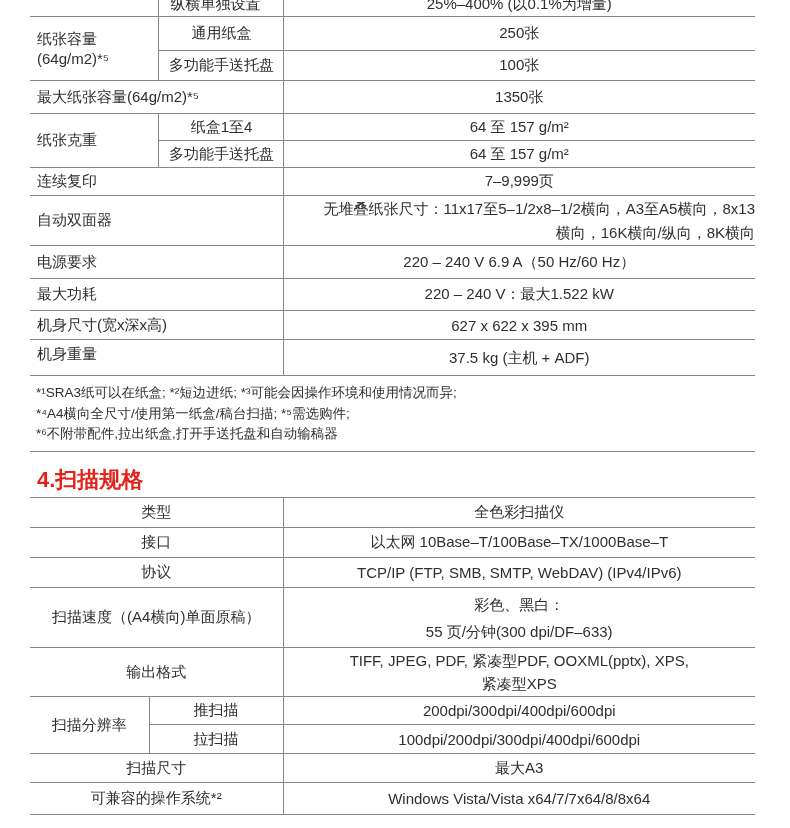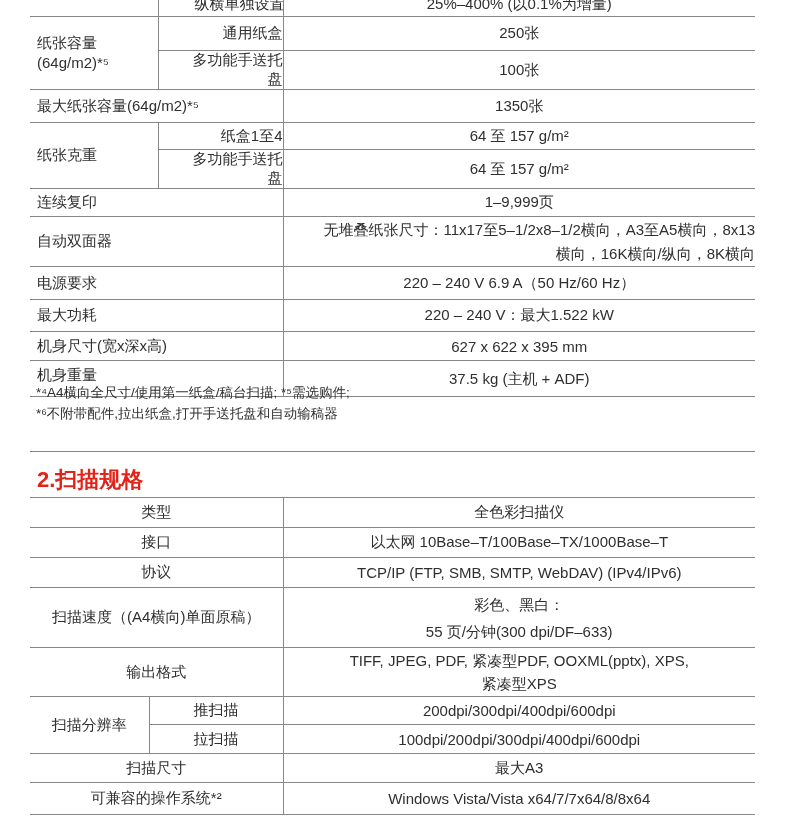--- a/index.html
+++ b/index.html
@@ -12,21 +12,21 @@
   .page{position:relative;width:790px;height:828px;background:#fff;overflow:hidden;}
 
   table{border-collapse:collapse;table-layout:fixed;position:absolute;left:30px;width:725px;font-size:15px;color:var(--text-dark);}
   td{padding:0;vertical-align:middle;text-align:center;border-bottom:1px solid var(--table-line-gray);}
   td.sub,td.val{border-left:1px solid var(--table-line-gray);}
 
   
   .t1{top:0;}
   .t1 col.c1{width:128px;} .t1 col.c2{width:125px;} .t1 col.c3{width:472px;}
   .t1 td.lab{text-align:left;padding-left:7px;}
-  .t1 td.sub{text-align:right;padding-left:26px;}
+  .t1 td.sub{text-align:center;padding-left:2px;}
   .clip{position:relative;height:16px;overflow:hidden;}
   .clip span{position:absolute;bottom:5px;line-height:15px;white-space:nowrap;}
   .clip span.cs{left:10px;}
   .clip span.cv{left:0;right:0;text-align:center;}
   .two20 div{line-height:20px;}
   .two24 div{line-height:24px;white-space:nowrap;text-align:right;}
 
   
   .footnotes{position:absolute;left:36px;top:383px;font-size:13.5px;line-height:20.5px;color:var(--text-dark);}
 
@@ -88,21 +88,21 @@
       <td class="lab" rowspan="2">纸张克重</td>
       <td class="sub">纸盒1至4</td>
       <td class="val">64 至 157 g/m²</td>
     </tr>
     <tr style="height:27px">
       <td class="sub">多功能手送托盘</td>
       <td class="val">64 至 157 g/m²</td>
     </tr>
     <tr style="height:28px">
       <td class="lab" colspan="2">连续复印</td>
-      <td class="val">1–9,999页</td>
+      <td class="val">7–9,999页</td>
     </tr>
     <tr style="height:50px">
       <td class="lab" colspan="2">自动双面器</td>
       <td class="val">
         <div class="two24">
           <div>无堆叠纸张尺寸：11x17至5–1/2x8–1/2横向，A3至A5横向，8x13</div>
           <div>横向，16K横向/纵向，8K横向</div>
         </div>
       </td>
     </tr>
@@ -119,26 +119,27 @@
       <td class="val">627 x 622 x 395 mm</td>
     </tr>
     <tr style="height:36px">
       <td class="lab" colspan="2" style="vertical-align:top;padding-top:5px">机身重量</td>
       <td class="val" style="vertical-align:bottom;padding-bottom:7px">37.5 kg (主机 + ADF)</td>
     </tr>
   </tbody>
     </table>
 
   <div class="footnotes">
+    <div>*¹SRA3纸可以在纸盒; *²短边进纸; *³可能会因操作环境和使用情况而异;</div>
     <div>*⁴A4横向全尺寸/使用第一纸盒/稿台扫描; *⁵需选购件;</div>
     <div>*⁶不附带配件,拉出纸盒,打开手送托盘和自动输稿器</div>
   </div>
 
   <div class="separator"></div>
-  <div class="sec-title">2.扫描规格</div>
+  <div class="sec-title">4.扫描规格</div>
 
   <table class="t2">
     <colgroup>
         <col class="c1">
         <col class="c2">
         <col class="c3">
       </colgroup>
     <tbody>
         <tr style="height:30px">
       <td colspan="2">类型</td>

